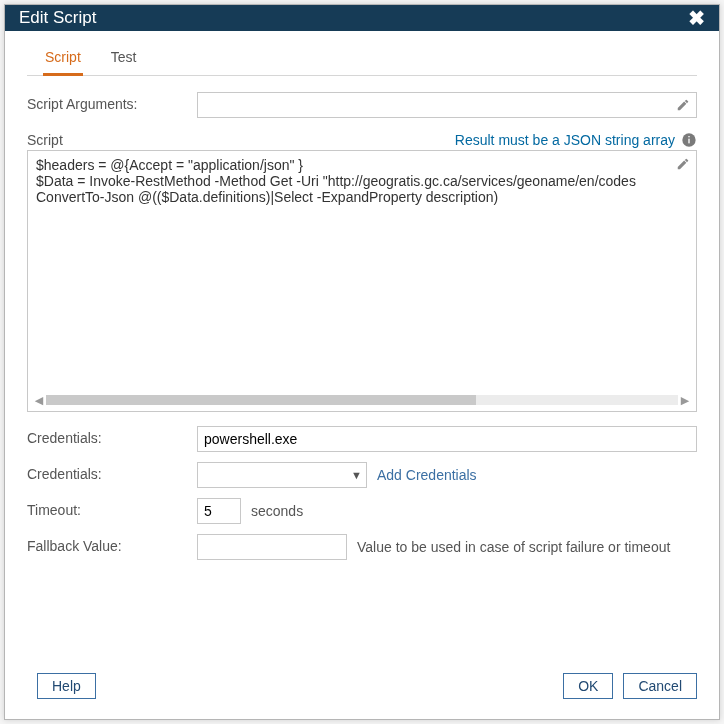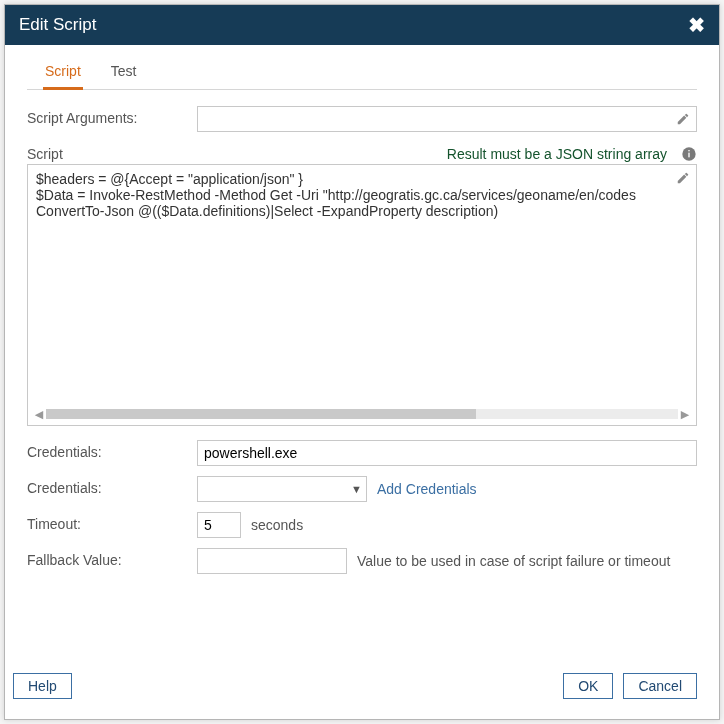--- a/index.html
+++ b/index.html
@@ -17,21 +17,21 @@
     width: 716px; height: 716px;
     background: #fff;
     border: 1px solid #b5b5b5;
     box-shadow: 0 0 6px rgba(0,0,0,0.15);
     display: flex;
     flex-direction: column;
   }
   .titlebar {
     background: #163b56;
     color: #fff;
-    height: 40px;
+    height: 26px;
     display: flex;
     align-items: center;
     padding: 8px 14px;
     font-size: 17px;
     font-weight: 400;
     justify-content: space-between;
   }
   .close-x {
     font-size: 20px;
     font-weight: bold;
@@ -108,22 +108,22 @@
     justify-content: space-between;
     align-items: center;
     font-size: 14px;
     color: #555;
     margin-top: 4px;
     margin-bottom: 2px;
   }
   .script-header .right {
     display: flex;
     align-items: center;
-    gap: 14px;
-    color: #14532d;
+    gap: 6px;
+    color: #0369a1;
   }
   .info-icon {
     width: 16px; height: 16px;
     fill: #777;
   }
   .script-box {
     border: 1px solid #c8c8c8;
     width: 100%;
     height: 262px;
     position: relative;
@@ -198,21 +198,21 @@
   .link {
     color: #3b6fa3;
     cursor: pointer;
   }
   .desc-text {
     color: #555;
     font-size: 14px;
   }
   .footer {
     border-top: 0;
-    padding: 14px 22px 20px 8px;
+    padding: 14px 22px 20px 32px;
     display: flex;
     justify-content: space-between;
     align-items: center;
   }
   .btn {
     border: 1px solid #3b6fa3;
     color: #224a73;
     background: #fff;
     padding: 4px 14px;
     font-size: 14px;

